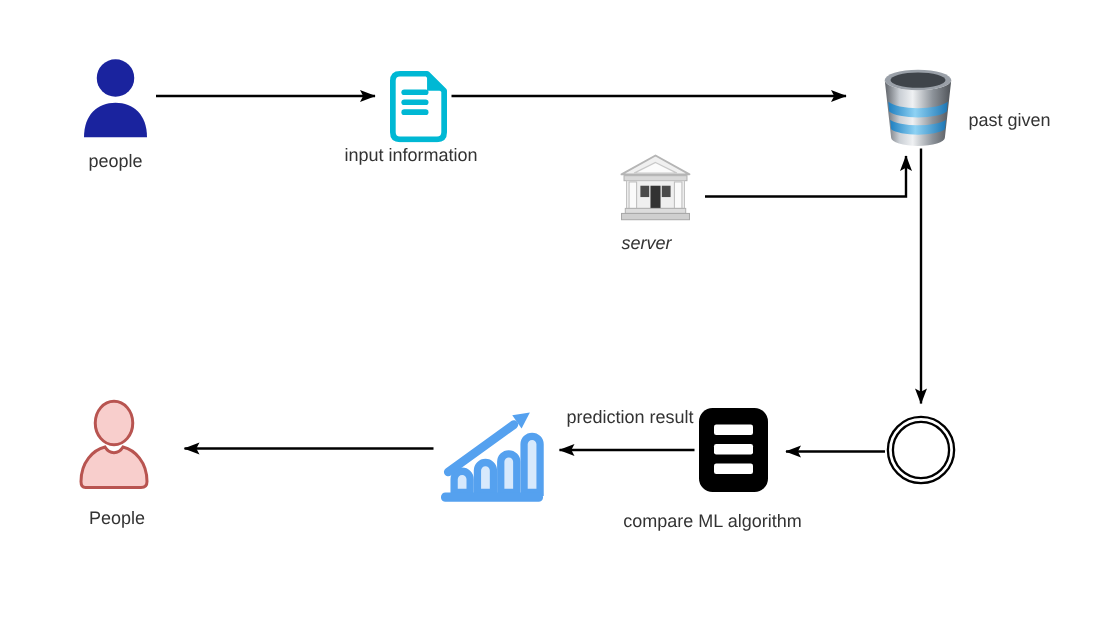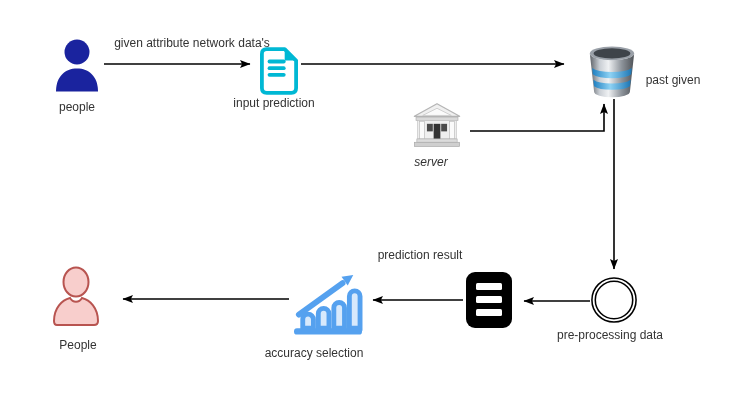--- a/index.html
+++ b/index.html
@@ -38,34 +38,33 @@
   </svg>
 
   <div class="node" style="left:53px;top:38px;width:48px;height:56px;">
     <svg viewBox="0 0 96 110">
       <circle cx="48" cy="27" r="25" fill="#1A239E"></circle>
       <path d="M6,106 C6,76 24,60 48,60 C72,60 90,76 90,106 Z" fill="#1A239E"></path>
     </svg>
   </div>
   <div class="lbl" style="left:77px;top:100px;">people</div>
 
-  <div class="lbl" style="left:192px;top:36px;">given attribute network data's</div>
 
   <div class="node" style="left:260px;top:47px;width:38px;height:48px;">
     <svg viewBox="0 0 40 50">
       <path d="M7,2 H26 L38,14 V43 Q38,48 33,48 H7 Q2,48 2,43 V7 Q2,2 7,2 Z" fill="#fff" stroke="#00B8D4" stroke-width="4" stroke-linejoin="round"></path>
       <path d="M26,2 V14 H38 Z" fill="#00B8D4"></path>
       <g stroke="#00B8D4" stroke-width="4" stroke-linecap="round">
         <line x1="10" y1="15" x2="25" y2="15"></line>
         <line x1="10" y1="22" x2="25" y2="22"></line>
         <line x1="10" y1="29" x2="25" y2="29"></line>
       </g>
     </svg>
   </div>
-  <div class="lbl" style="left:274px;top:96px;">input prediction</div>
+  <div class="lbl" style="left:274px;top:96px;">input information</div>
 
   <div class="node" style="left:586px;top:44px;width:52px;height:58px;">
     <svg viewBox="0 0 60 68">
       <defs>
         <linearGradient id="gBody" x1="0" y1="0" x2="1" y2="0">
           <stop offset="0" stop-color="#5d6167"></stop>
           <stop offset="0.22" stop-color="#c9ced4"></stop>
           <stop offset="0.42" stop-color="#eff1f3"></stop>
           <stop offset="0.72" stop-color="#8d939a"></stop>
           <stop offset="1" stop-color="#4e5257"></stop>
@@ -101,49 +100,48 @@
     </svg>
   </div>
   <div class="lbl" style="left:431px;top:155px;font-style:italic;">server</div>
 
   <div class="node" style="left:590px;top:276px;width:48px;height:48px;">
     <svg viewBox="0 0 50 50">
       <circle cx="25" cy="25" r="23" fill="#fff" stroke="#000" stroke-width="1.6"></circle>
       <circle cx="25" cy="25" r="19.5" fill="none" stroke="#000" stroke-width="1.6"></circle>
     </svg>
   </div>
-  <div class="lbl" style="left:610px;top:328px;">pre-processing data</div>
 
   <div class="node" style="left:465px;top:271px;width:48px;height:58px;">
     <svg viewBox="0 0 48 58">
       <rect x="1" y="1" width="46" height="56" rx="9" fill="#000"></rect>
       <g fill="#fff">
         <rect x="11" y="12" width="26" height="7" rx="1.5"></rect>
         <rect x="11" y="25" width="26" height="7" rx="1.5"></rect>
         <rect x="11" y="38" width="26" height="7" rx="1.5"></rect>
       </g>
     </svg>
   </div>
+  <div class="lbl" style="left:475px;top:340px;">compare ML algorithm</div>
 
-  <div class="lbl" style="left:420px;top:248px;">prediction result</div>
+  <div class="lbl" style="left:420px;top:271px;">prediction result</div>
 
   <div class="node" style="left:291px;top:269px;width:74px;height:68px;">
     <svg viewBox="0 0 76 70">
       <g stroke="#55A1EF" stroke-width="5" fill="#d7e9fc">
         <path d="M12,61 V52 A5.5,5.5 0 0 1 23,52 V61 Z"></path>
         <path d="M28,61 V46 A5.5,5.5 0 0 1 39,46 V61 Z"></path>
         <path d="M44,61 V40 A5.5,5.5 0 0 1 55,40 V61 Z"></path>
         <path d="M60,61 V28 A5.5,5.5 0 0 1 71,28 V61 Z"></path>
       </g>
       <rect x="3" y="61" width="70" height="6.5" rx="3" fill="#55A1EF"></rect>
       <line x1="8" y1="47" x2="53" y2="14.5" stroke="#55A1EF" stroke-width="6" stroke-linecap="round"></line>
       <path d="M64,6.2 L58.3,17.1 L51.9,8.1 Z" fill="#55A1EF"></path>
     </svg>
   </div>
-  <div class="lbl" style="left:314px;top:346px;">accuracy selection</div>
 
   <div class="node" style="left:50px;top:266px;width:52px;height:62px;">
     <svg viewBox="0 0 104 124">
       <ellipse cx="52" cy="32" rx="25" ry="29" fill="#F8CECC" stroke="#B85450" stroke-width="4"></ellipse>
       <path d="M14,118 Q8,118 8,110 C8,84 24,68 40,64 C46,74 58,74 64,64 C80,68 96,84 96,110 Q96,118 88,118 Z" fill="#F8CECC" stroke="#B85450" stroke-width="4"></path>
     </svg>
   </div>
   <div class="lbl" style="left:78px;top:338px;">People</div>
 
 </div>

